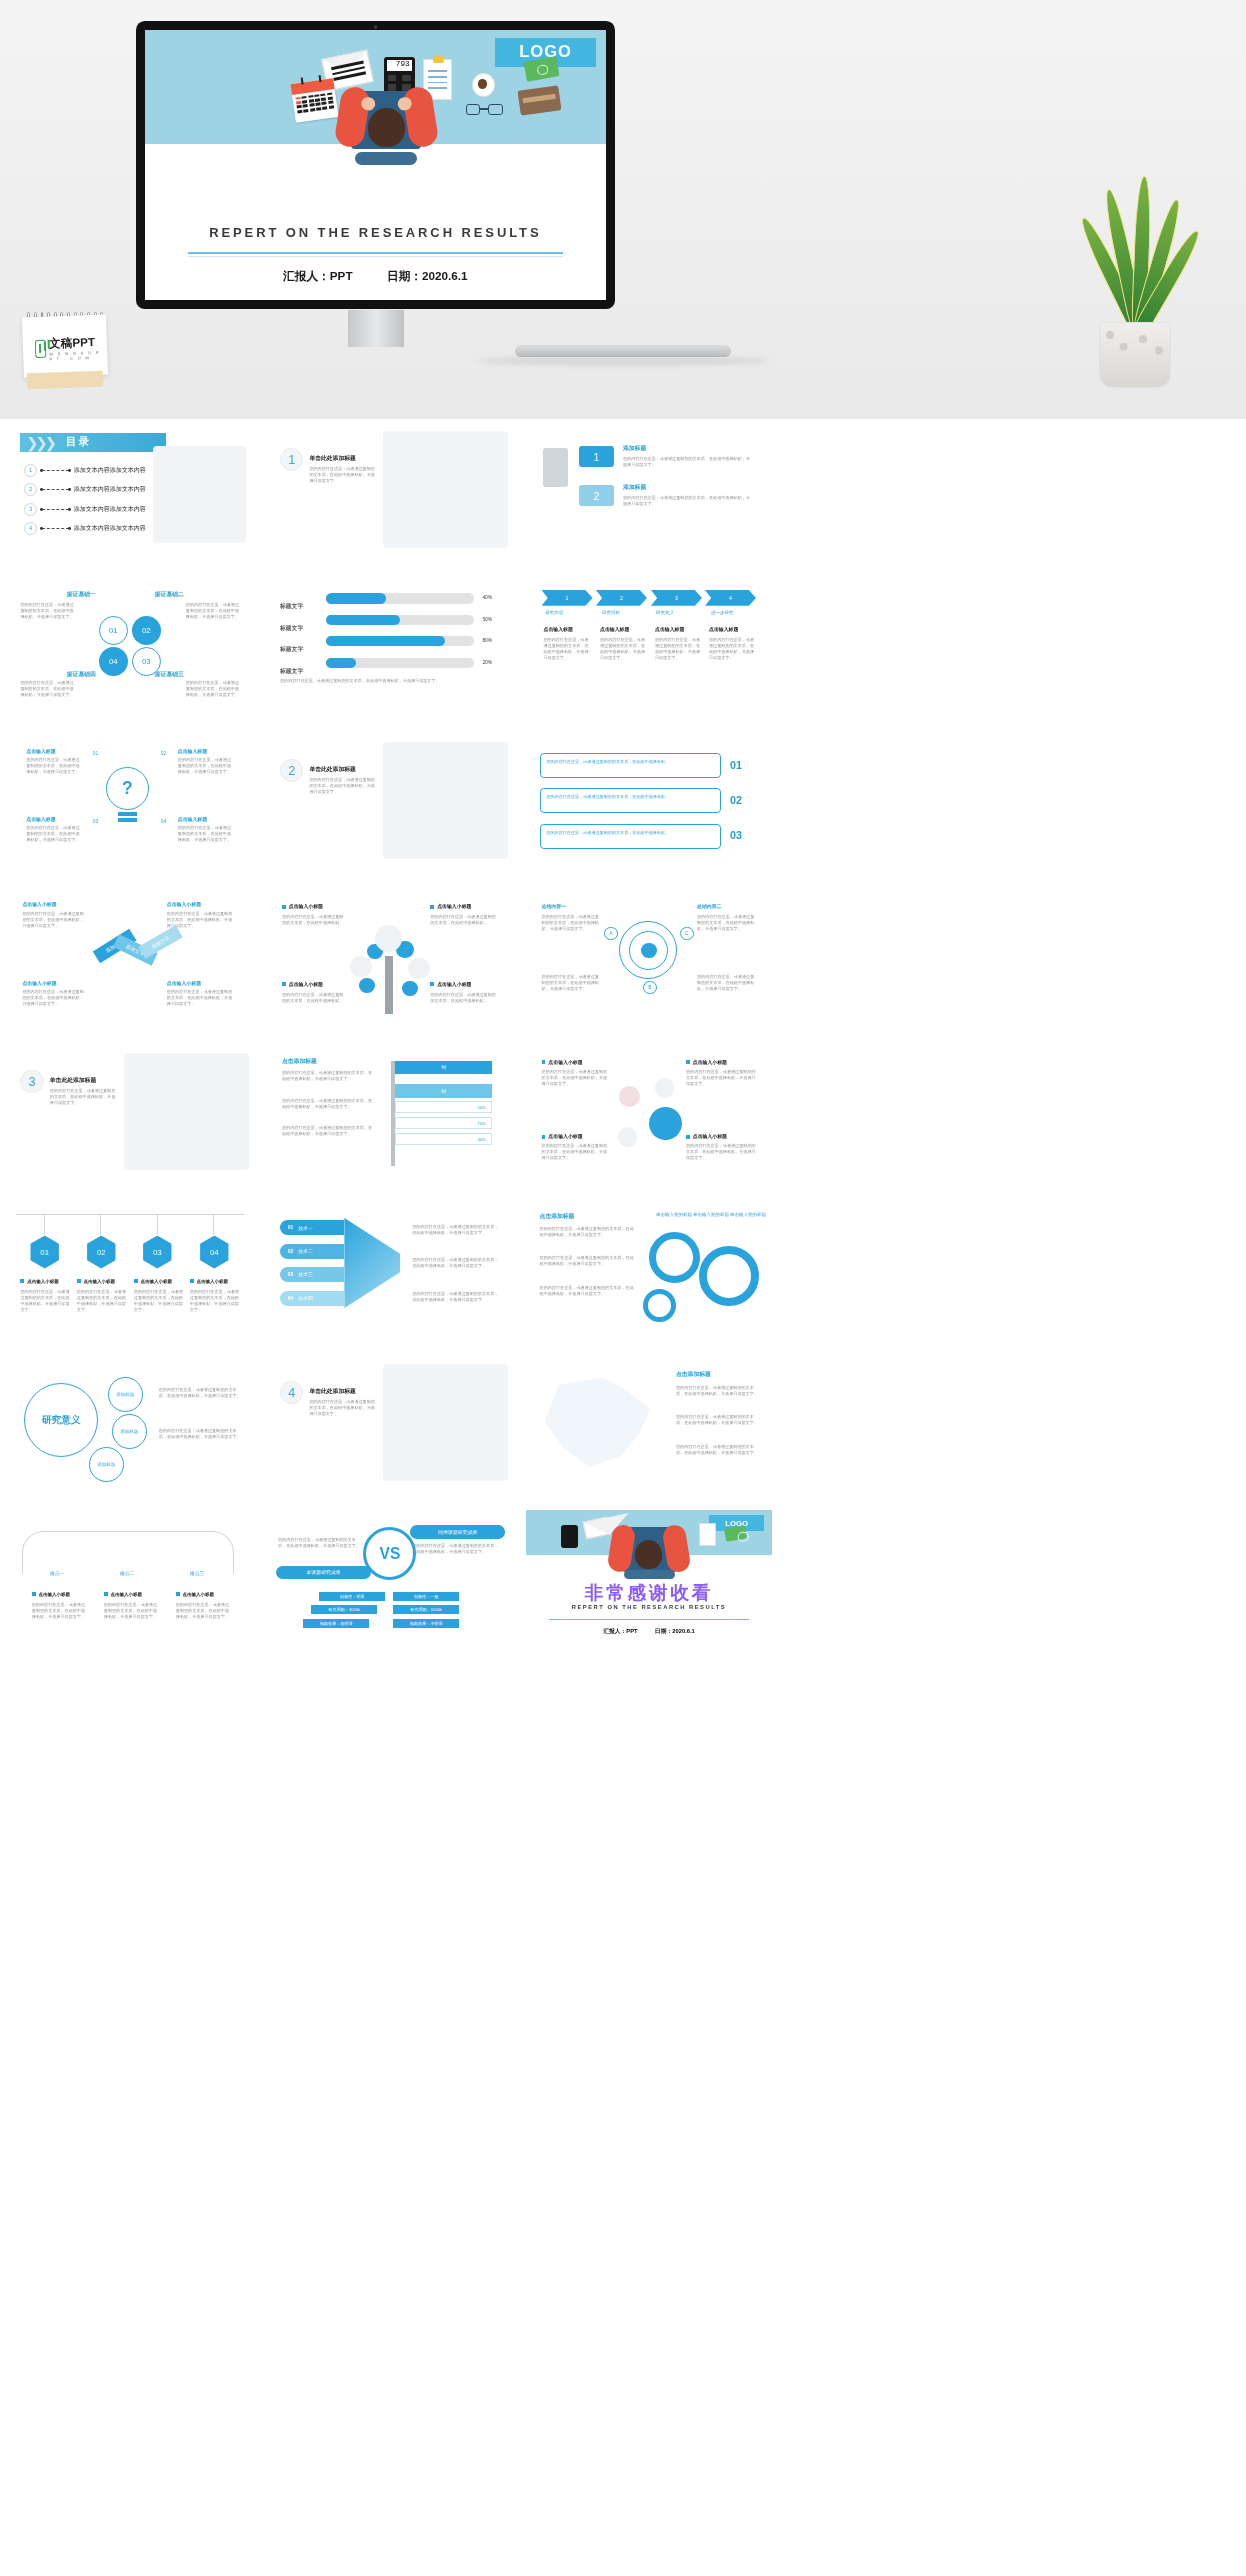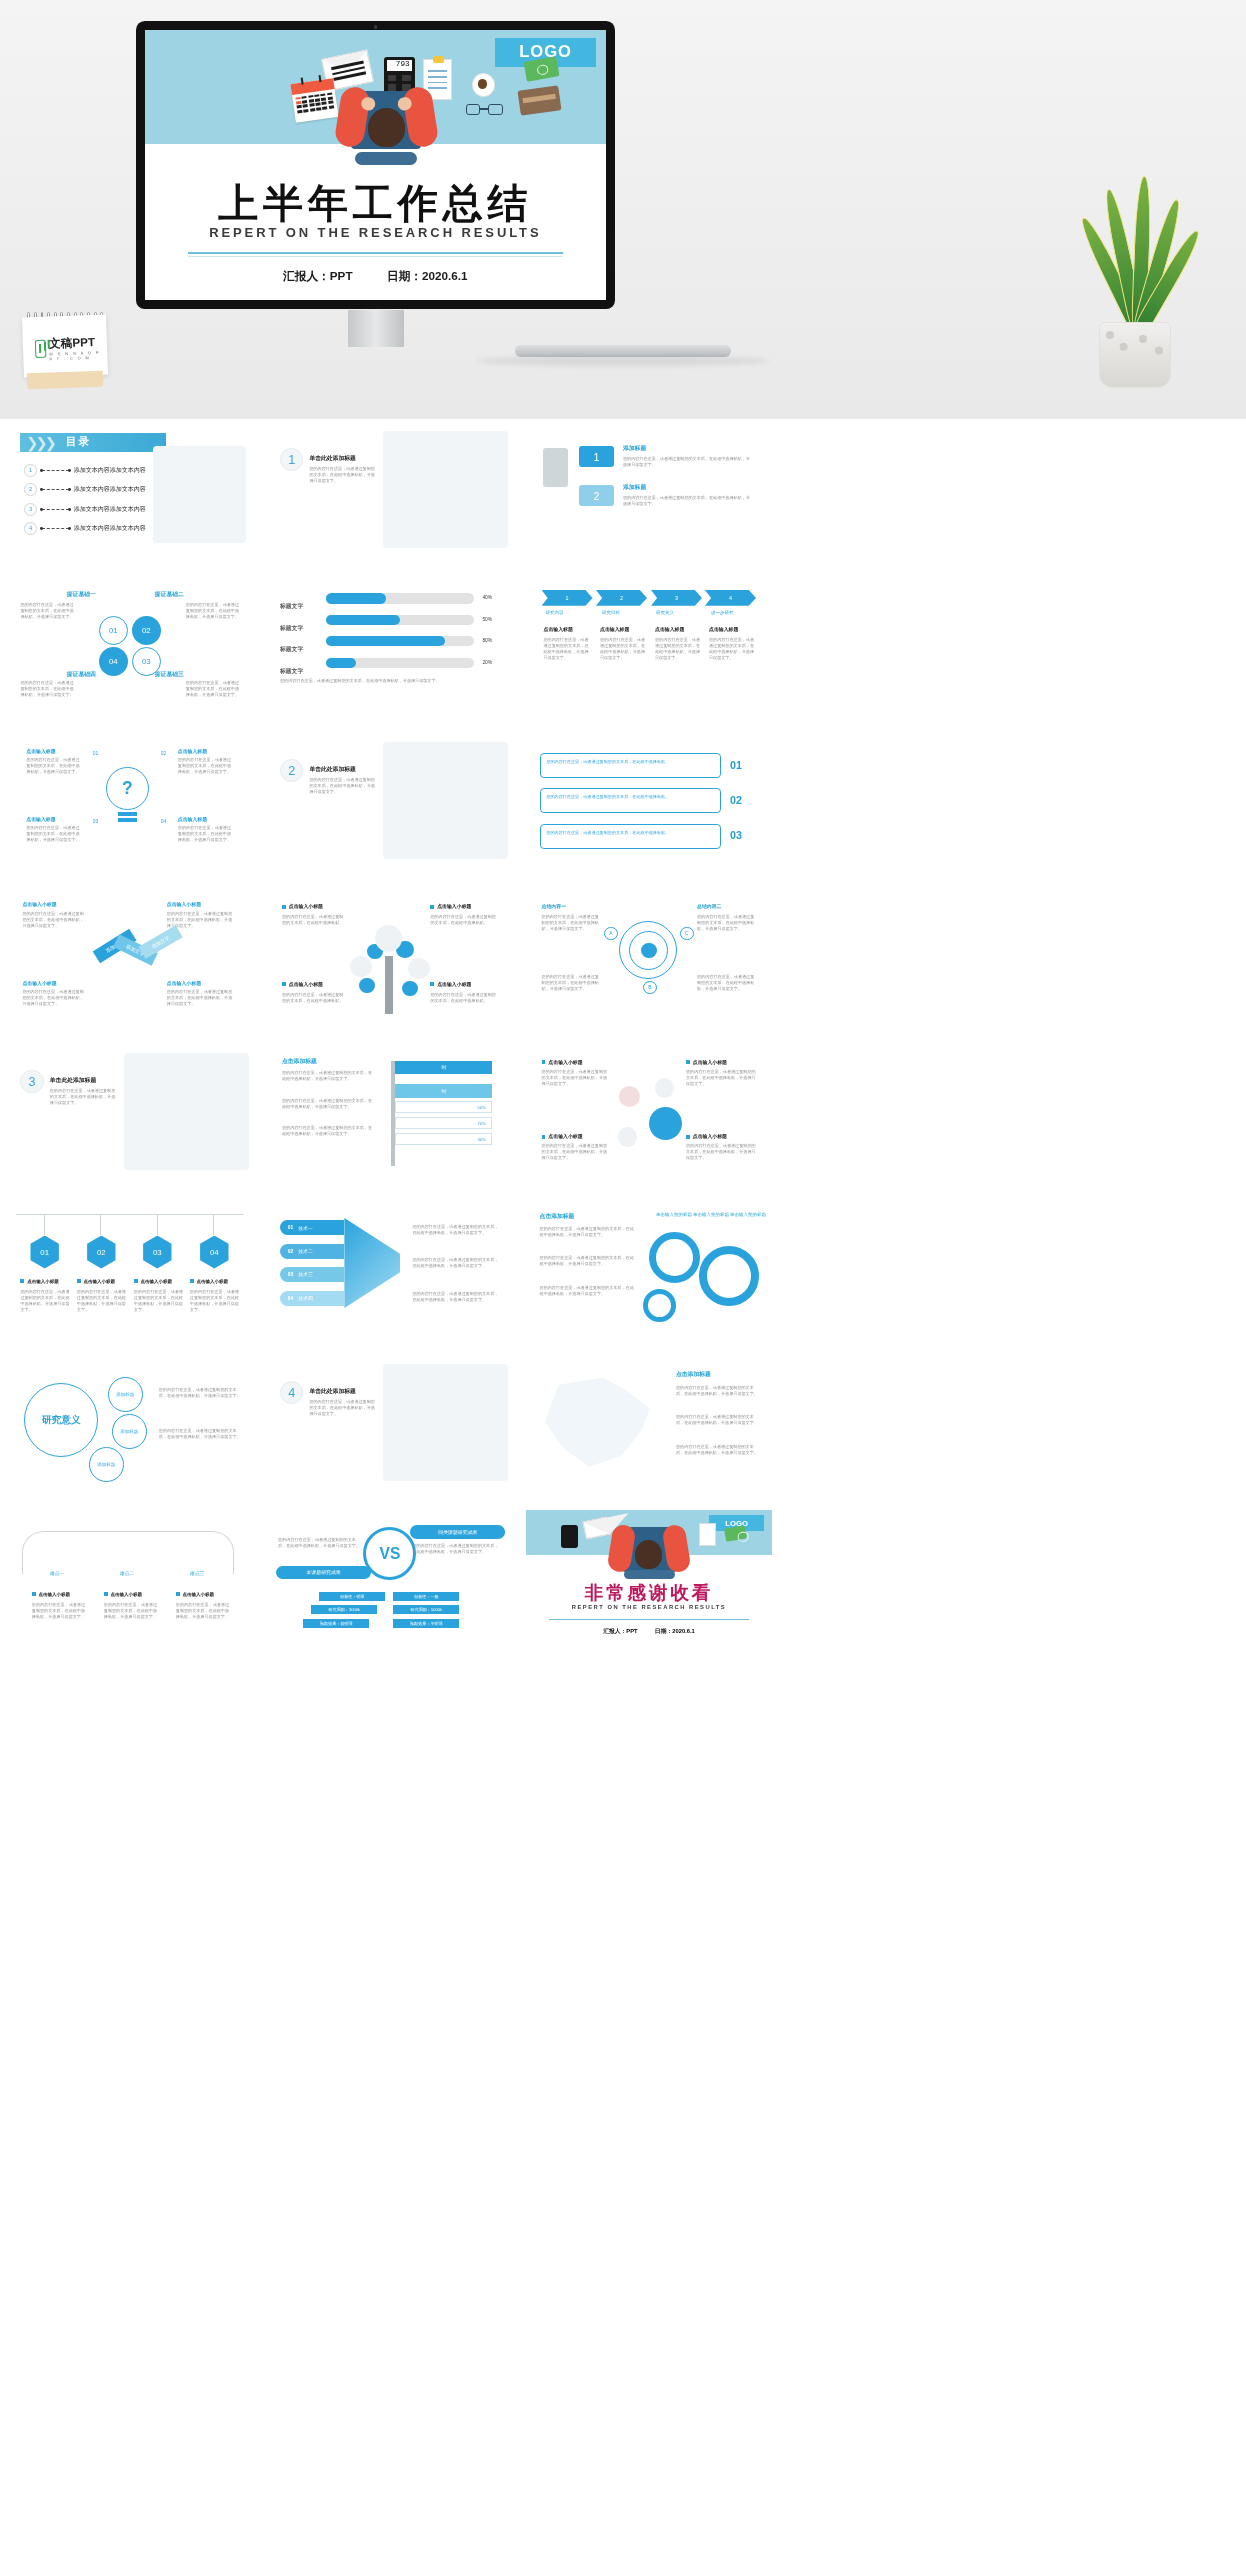--- a/index.html
+++ b/index.html
@@ -152,21 +152,21 @@
   .chip { background:#2aa3dd; color:#fff; font-size:5.4px; display:flex; align-items:center; justify-content:center;}
   .ring { border:1.9px solid #2aa3dd; border-radius:50%; }
   .bullet { width:3.9px;height:3.9px;background:#2aa3dd;display:inline-block;margin-right:2.9px;vertical-align:middle;}
 
   .ph-img { background:#f2f5f7; position:absolute; }
 
   .lastslide .hdr { position:absolute; left:0; top:0; width:100%; height:45px; background:#9ed3e4; }
   .lastslide .logo2 { position:absolute; right:7.8px; top:5.8px; width:55px; height:15.6px; background:#44b7e0;
                       color:#fff; font-size:7.8px; font-weight:bold; display:flex; align-items:center; justify-content:center;}
   .ty-title { position:absolute; left:0; right:0; top:70px; text-align:center; font-size:18.5px;
-              font-weight:bold; color:#be185d; letter-spacing:2.9px;}
+              font-weight:bold; color:#8b5cf6; letter-spacing:2.9px;}
   .ty-sub { position:absolute; left:0; right:0; top:94px; text-align:center; font-size:5.8px;
             color:#3a3a3a; letter-spacing:1.5px; font-weight:bold;}
   .ty-rule{ position:absolute; left:23.4px; right:23.4px; top:109px; height:1px; background:#6fc0dd;}
   .ty-meta{ position:absolute; left:0; right:0; top:117px; text-align:center; font-size:5.8px; font-weight:bold;}
   .ty-meta span{ margin:0 7.8px; }
 </style>
 </head>
 <body>
 
 <div class="hero">
@@ -246,21 +246,20 @@
         <div class="p-arm-l">
             <div class="p-hand-l"></div>
           </div>
         <div class="p-arm-r">
             <div class="p-hand-r"></div>
           </div>
         <div class="p-head"></div>
         <div class="p-chair"></div>
       </div>
 
-      <div class="cover-title">上半年工作总结</div>
       <div class="cover-sub">REPERT ON THE RESEARCH RESULTS</div>
       <div class="cover-rule"></div>
       <div class="cover-rule2"></div>
       <div class="cover-meta">
         <span><b>汇报人：</b><b>PPT</b></span>
         <span><b>日期：</b><b>2020.6.1</b></span>
       </div>
     </div>
   </div>
 

